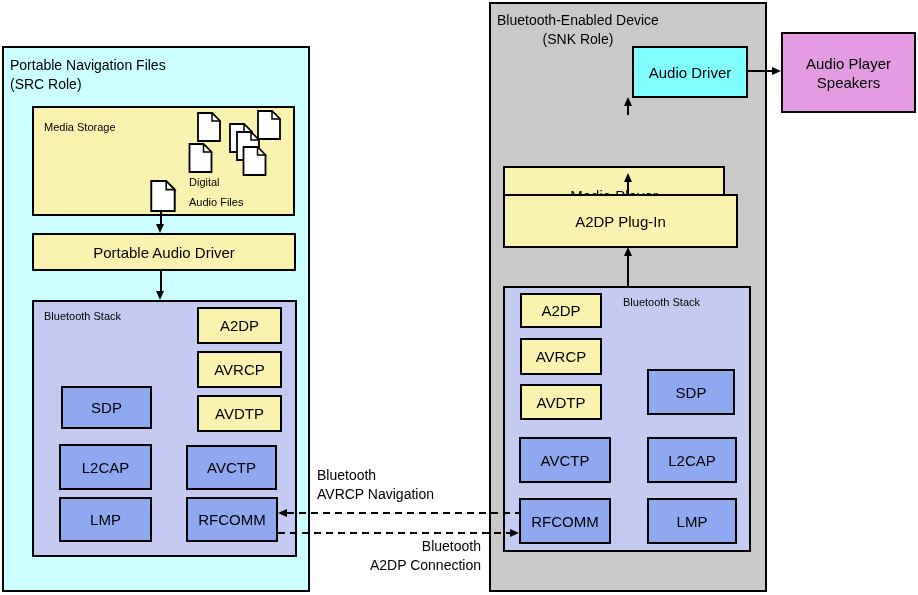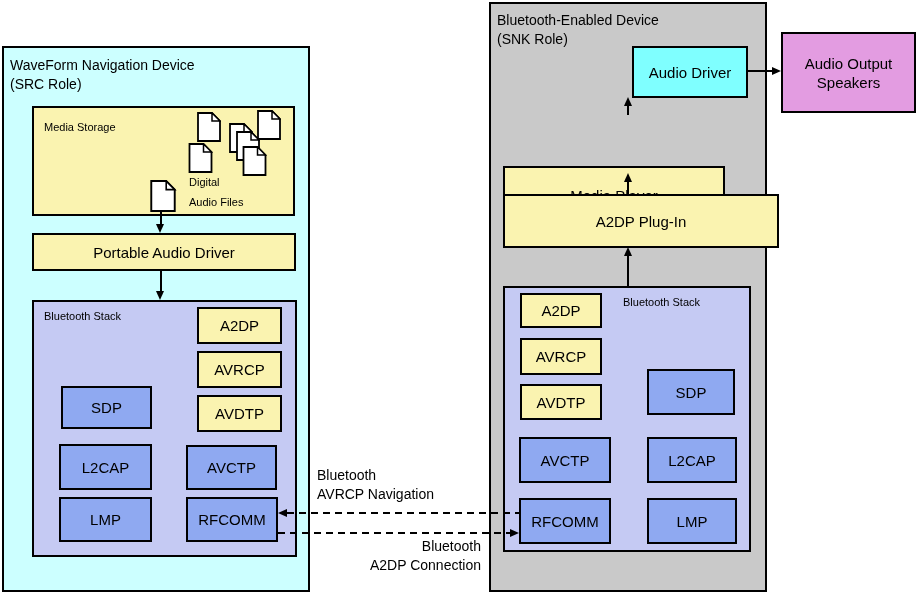--- a/index.html
+++ b/index.html
@@ -31,21 +31,21 @@
   .conn-lbl{position:absolute;font-size:14px;line-height:19px;}
 </style>
 </head>
 <body>
 
 <div id="canvas">
 
   <div class="abs device" style="left:2px;top:46px;width:308px;height:546px;background:#CCFFFF;"></div>
 
   <div class="dev-title" style="left:10px;top:56px;">
-    <div>WaveForm Navigation Device</div>
+    <div>Portable Navigation Files</div>
     <div>(SRC Role)</div>
   </div>
 
   <div class="abs device" style="left:32px;top:106px;width:263px;height:110px;background:#FAF3B0;"></div>
   <div class="lbl" style="left:44px;top:117px;">Media Storage</div>
 
   <svg class="doc" style="left:197px;top:112px" width="24" height="30" viewBox="0 0 24 30">
       <polygon points="1,1 15,1 23,9 23,29 1,29" fill="#fff" stroke="#000" stroke-width="1.8"></polygon>
       <polygon points="15,1 15,9 23,9" fill="#fff" stroke="#000" stroke-width="1.5"></polygon>
     </svg>
@@ -112,37 +112,37 @@
     </div>
   <div class="node blue" style="left:59px;top:497px;width:93px;height:45px;">
       <span>LMP</span>
     </div>
   <div class="node blue" style="left:186px;top:497px;width:92px;height:45px;">
       <span>RFCOMM</span>
     </div>
 
   <div class="abs device" style="left:489px;top:2px;width:278px;height:590px;background:#C9C9C9;"></div>
 
-  <div class="dev-title" style="left:497px;top:11px;">
+  <div class="dev-title" style="left:497px;top:11px;text-align:center;">
     <div>Bluetooth-Enabled Device</div>
     <div>(SNK Role)</div>
   </div>
 
   <div class="node" style="left:632px;top:46px;width:116px;height:52px;background:#7FFFFF;">
     <span>Audio Driver</span>
   </div>
 
   <div class="hline" style="left:748px;top:70px;width:26px;"></div>
   <div class="ah ah-right" style="left:772px;top:66.5px;"></div>
 
   <div class="node yellow" style="left:503px;top:122px;width:222px;height:59px;margin-top:44px;">
     <span>Media Player</span>
   </div>
 
-  <div class="node yellow" style="left:503px;top:194px;width:276px;height:54px;">
+  <div class="node yellow" style="left:503px;top:194px;width:235px;height:54px;">
     <span>A2DP Plug-In</span>
   </div>
 
   <div class="vline" style="left:627px;top:105px;height:10px;"></div>
   <div class="ah ah-up" style="left:623.5px;top:97px;"></div>
 
   <div class="vline" style="left:627px;top:181px;height:14px;"></div>
   <div class="ah ah-up" style="left:623.5px;top:173px;"></div>
 
   <div class="vline" style="left:627px;top:255px;height:32px;"></div>
@@ -171,21 +171,21 @@
     </div>
   <div class="node blue" style="left:519px;top:498px;width:92px;height:46px;">
       <span>RFCOMM</span>
     </div>
   <div class="node blue" style="left:647px;top:498px;width:90px;height:46px;">
       <span>LMP</span>
     </div>
 
   <div class="node" style="left:781px;top:32px;width:135px;height:81px;background:#E39CE1;">
     <span>
-      <span style="display:block;">Audio Output</span>
+      <span style="display:block;">Audio Player</span>
       <span style="display:block;">Speakers</span>
     </span>
   </div>
 
   <div class="dash" style="left:287px;top:512px;width:232px;"></div>
   <div class="ah ah-left" style="left:278px;top:508.5px;"></div>
 
   <div class="dash" style="left:278px;top:532px;width:232px;"></div>
   <div class="ah ah-right" style="left:510px;top:528.5px;"></div>
 

